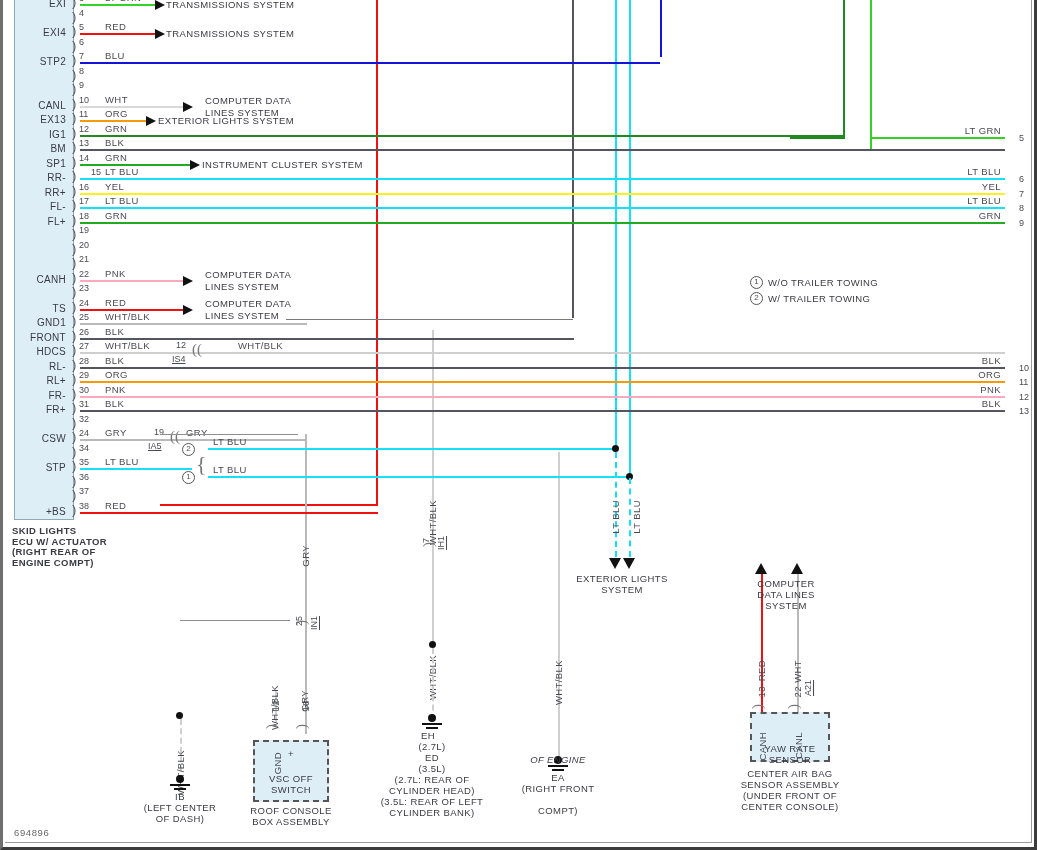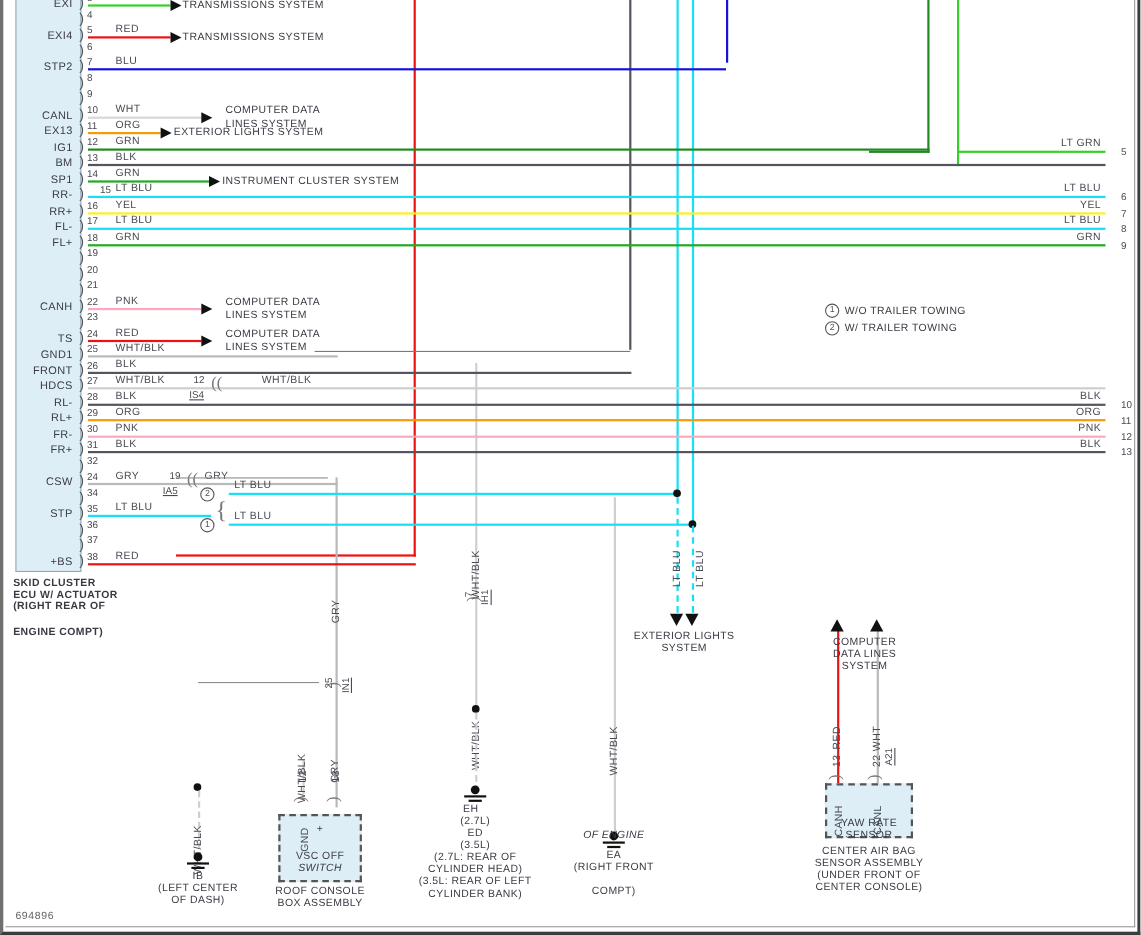--- a/index.html
+++ b/index.html
@@ -350,20 +350,20 @@
     <div class="vlabel" style="left:269px;top:685px;">WHT/BLK</div>
     <div class="vlabel" style="left:270px;top:700px;">12</div>
     <div class="vlabel" style="left:299px;top:690px;">GRY</div>
     <div class="vlabel" style="left:300px;top:700px;">18</div>
     <div class="hook" style="left:271px;top:718px;transform:rotate(90deg);">(</div>
     <div class="hook" style="left:301px;top:718px;transform:rotate(90deg);">(</div>
     <div class="box-dash" style="left:253px;top:740px;width:76px;height:62px;"></div>
     <div class="vlabel" style="left:272px;top:752px;">GND</div>
     <div class="sysc" style="left:291px;top:748px;transform:translateX(-50%);">+</div>
     <div class="sysc" style="left:291px;top:773px;transform:translateX(-50%);">VSC OFF</div>
-    <div class="sysc" style="left:291px;top:784px;transform:translateX(-50%);font-style:italic;">SWITCH</div>
+    <div class="sysc" style="left:291px;top:784px;transform:translateX(-50%);">SWITCH</div>
     <div class="sysc" style="left:291px;top:805px;transform:translateX(-50%);">ROOF CONSOLE</div>
     <div class="sysc" style="left:291px;top:816px;transform:translateX(-50%);">BOX ASSEMBLY</div>
-    <div class="sys" style="left:12px;top:525px;font-weight:bold;">SKID CLUSTER</div>
+    <div class="sys" style="left:12px;top:525px;font-weight:bold;">SKID LIGHTS</div>
     <div class="sys" style="left:12px;top:535.5px;font-weight:bold;">ECU W/ ACTUATOR</div>
     <div class="sys" style="left:12px;top:546px;font-weight:bold;">(RIGHT REAR OF</div>
-    <div class="sys" style="left:12px;top:556.5px;font-weight:bold;margin-top:12px;">ENGINE COMPT)</div>
+    <div class="sys" style="left:12px;top:556.5px;font-weight:bold;">ENGINE COMPT)</div>
   </div>
 
 </body></html>

